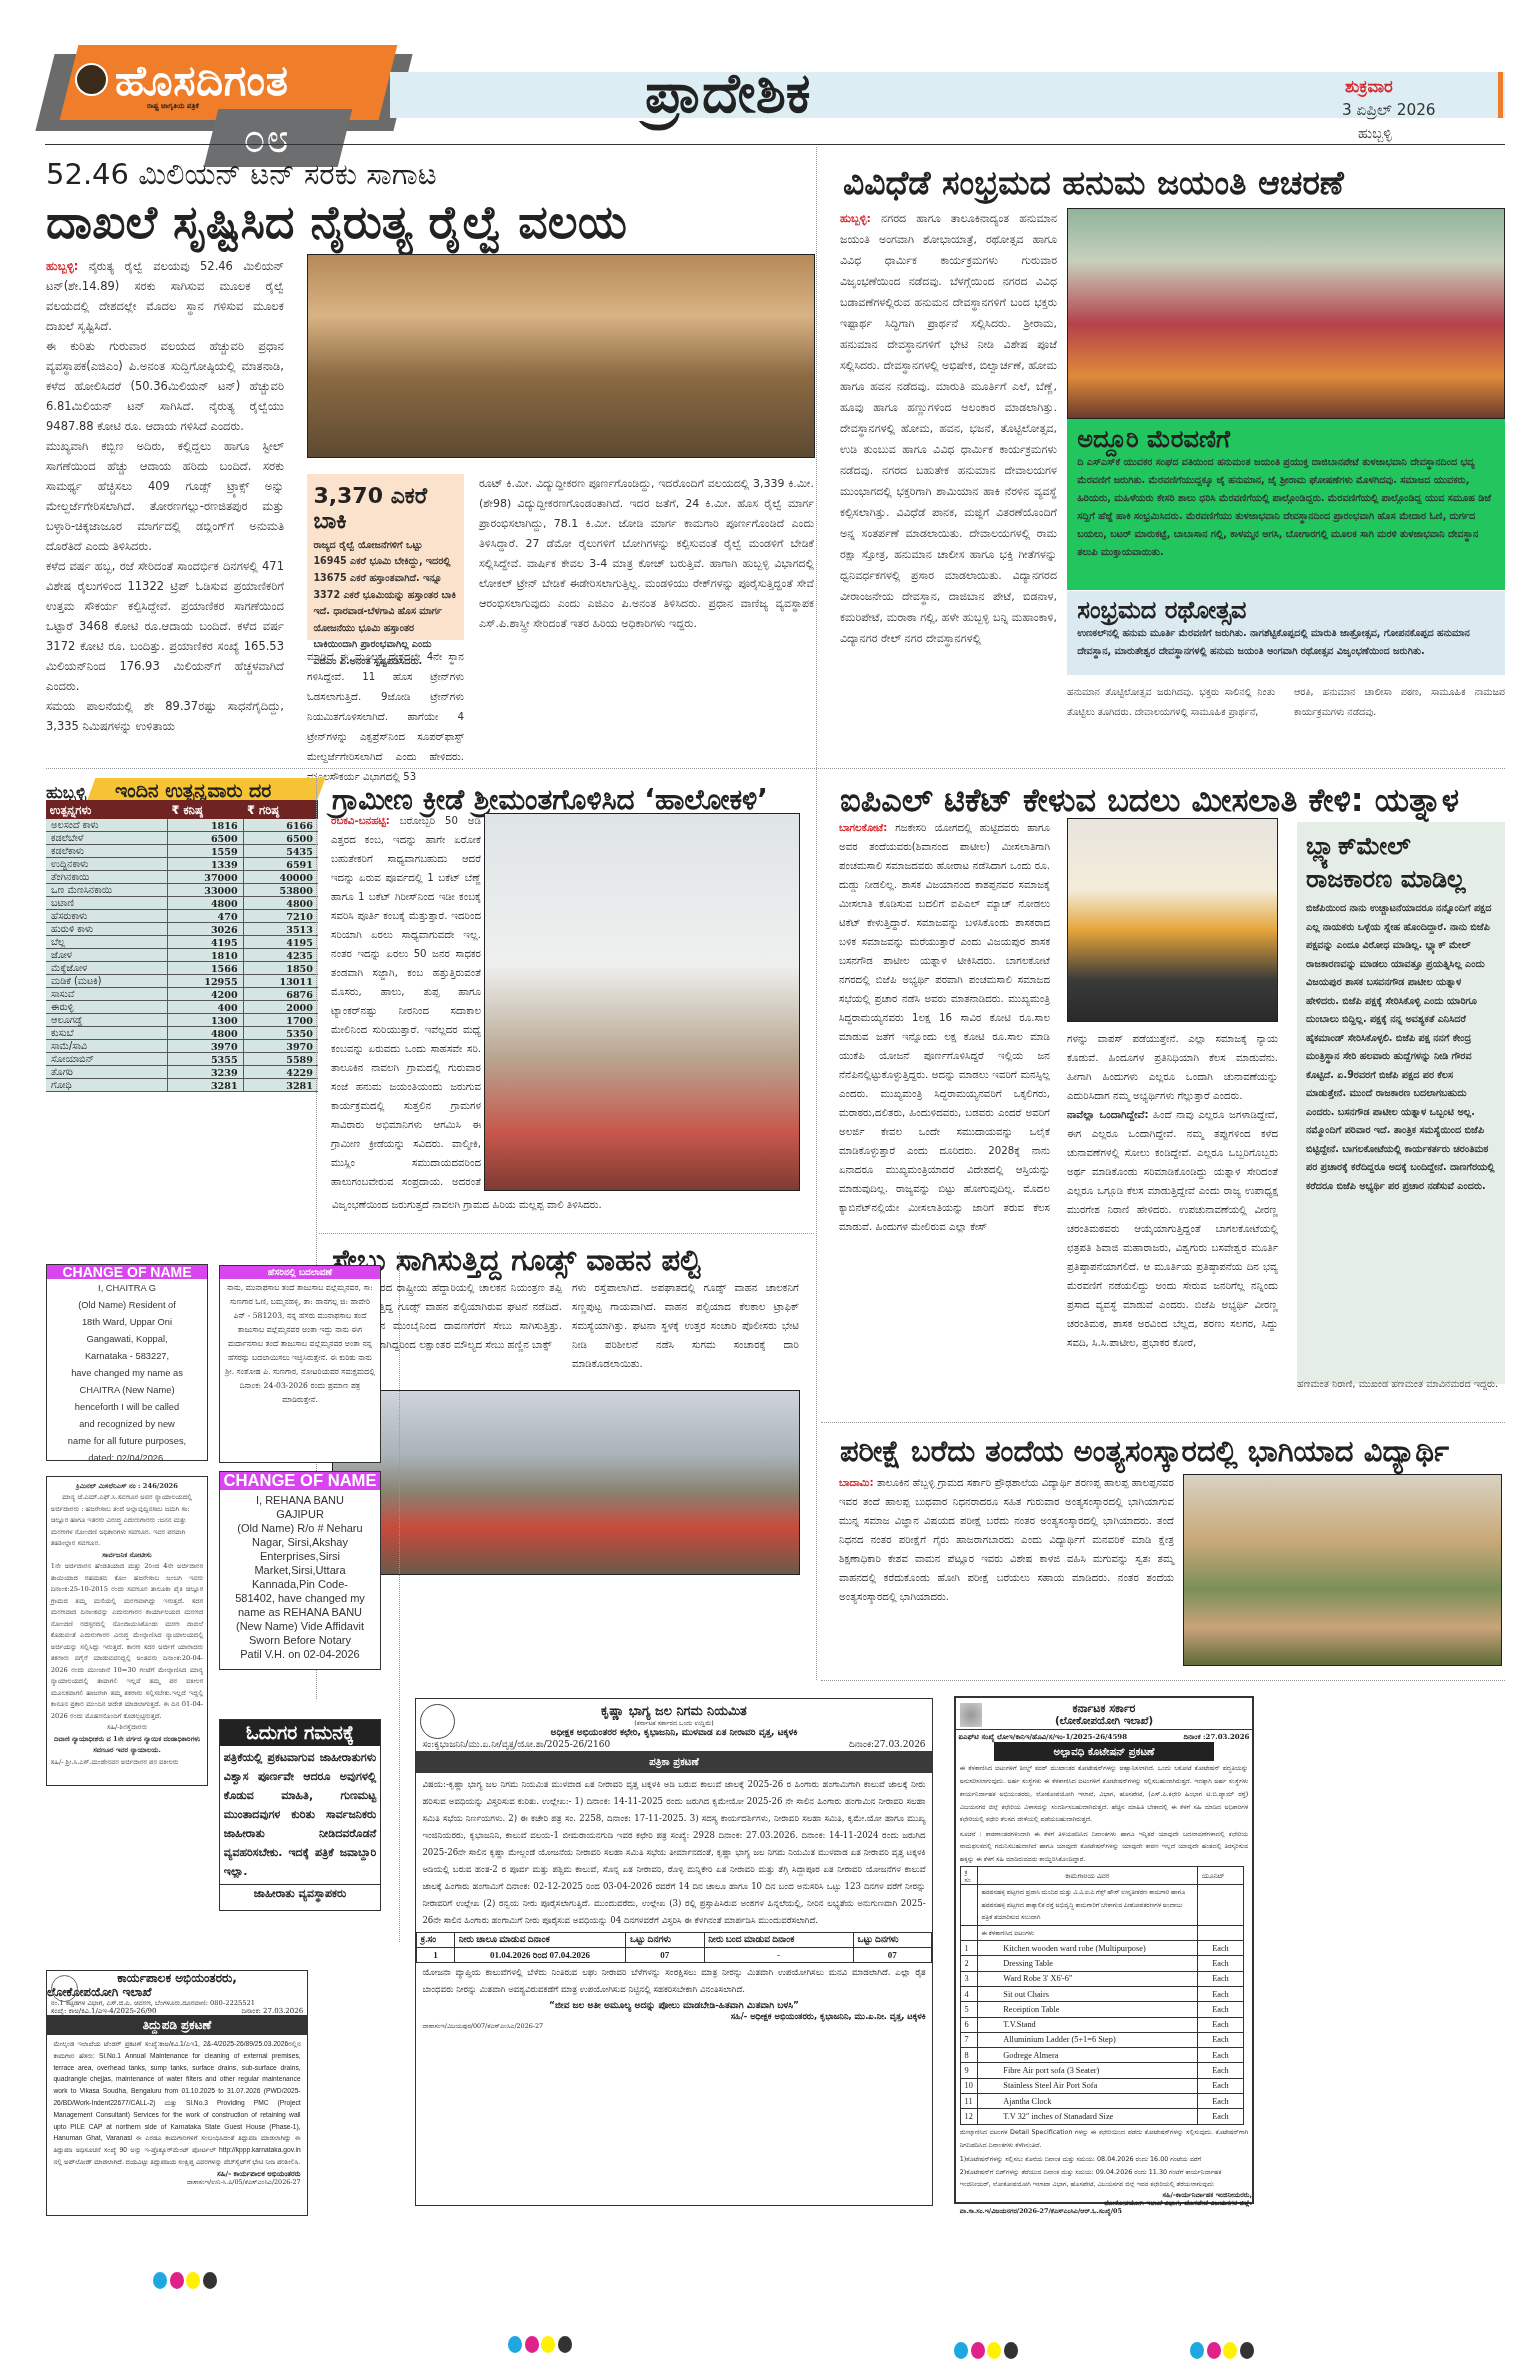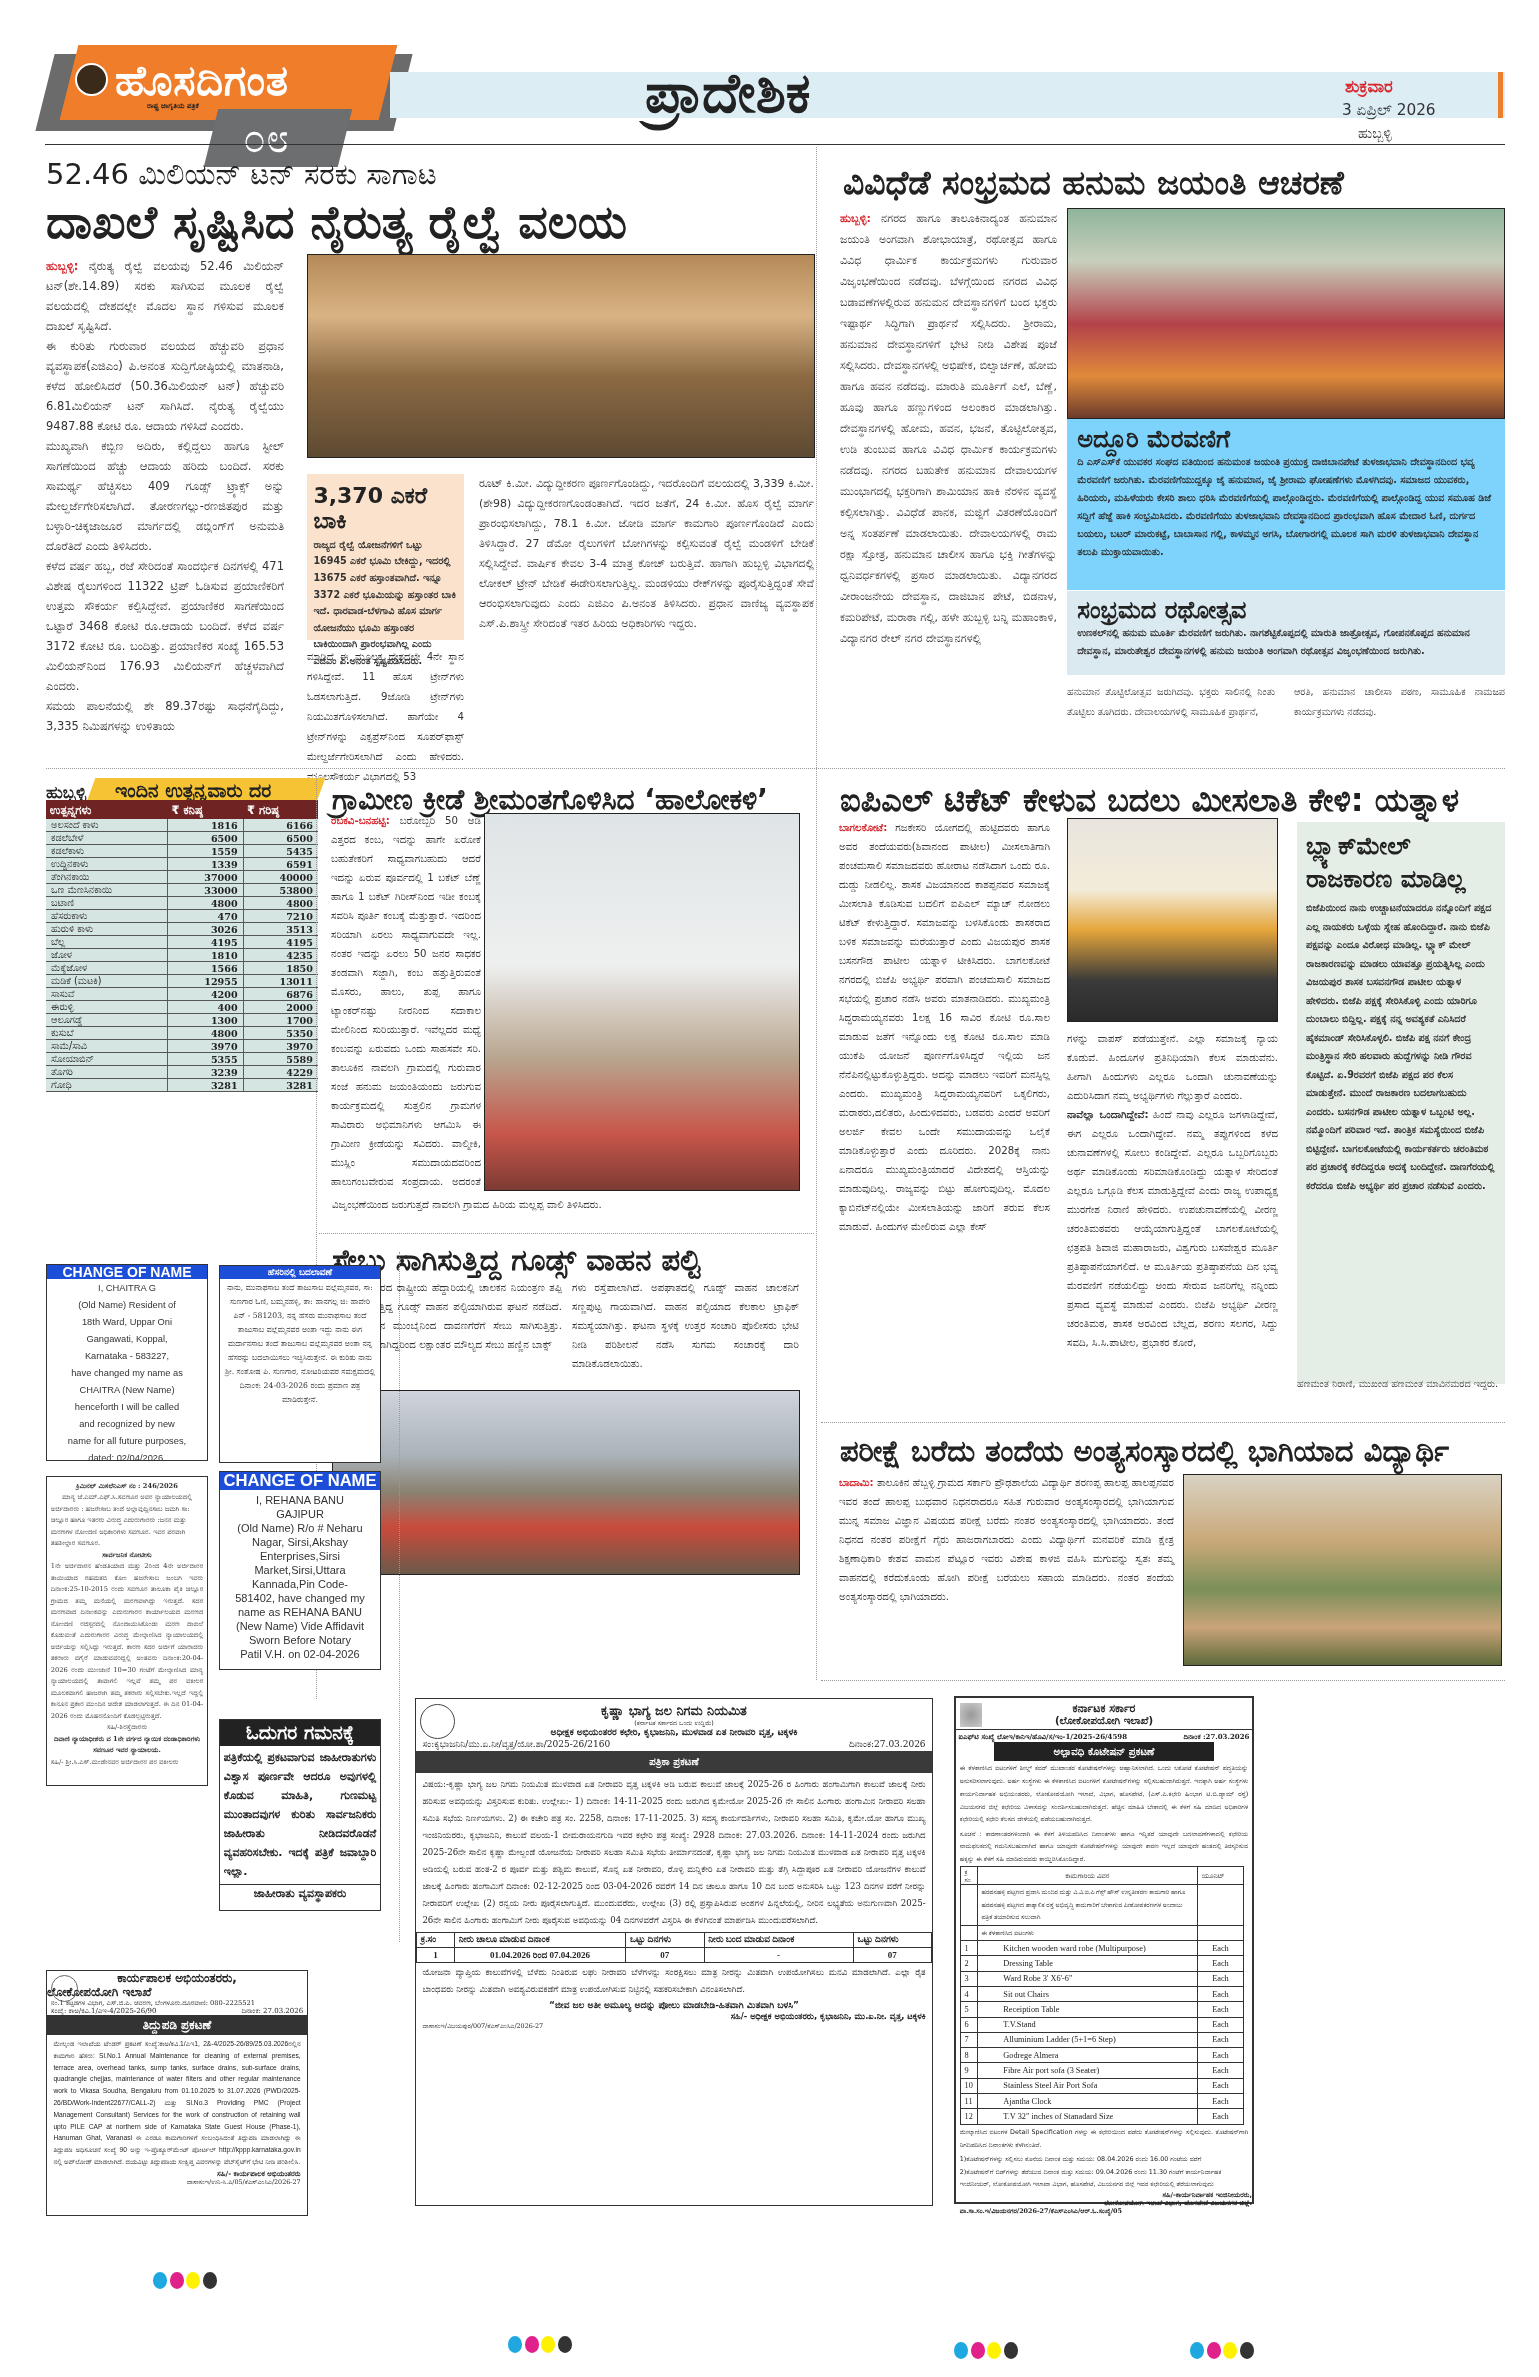--- a/index.html
+++ b/index.html
@@ -24,34 +24,34 @@
 .hr-top{left:45px;top:144px;width:1460px;height:1.3px;background:#333}
 
 .kicker{font-size:29px;color:#222}
 .headline{font-weight:bold;color:#222}
 .body-text{font-size:11.5px;line-height:20px;color:#333;text-align:justify}
 .dateline{color:#d7262c;font-weight:bold}
 .photo{background:linear-gradient(135deg,#8a6c4b,#c9a27a 40%,#6b5a48 70%,#a37d58);border:1.3px solid #222}
 .vdots{border-left:1.3px dotted #999}
 .hdots{border-top:1.3px dotted #999}
 .box-peach{background:#fbe2cc}
-.box-pink{background:#7dd3fc}
+.box-pink{background:#22c55e}
 .box-blue{background:#dbe9f0}
 .box-green{background:#e4ede6}
 
 .mkt-banner{left:91px;top:778px;width:230px;height:24px;background:#f5c334;transform:skewX(-20deg)}
 .mkt-title{left:112px;top:779px;font-size:19px;font-weight:bold;color:#222}
 .mkt-city{left:46px;top:783px;font-size:16.6px;font-weight:bold;color:#222}
 table.mkt{position:absolute;left:46px;top:800px;width:272px;border-collapse:collapse;background:#d5e5e2;font-size:9.6px}
 table.mkt th{background:#6f2322;color:#fff;height:19px;font-size:11.5px;padding:0 3.8px;text-align:left}
 table.mkt td{height:12.6px;border-bottom:0.6px solid #555;padding:0 5.1px;color:#222}
 table.mkt td.n{text-align:right;font-family:"DejaVu Serif",serif;font-weight:bold;border-left:1.9px solid #d7262c}
 
 .ad{border:1.3px solid #333;background:#fff}
-.ad-head{background:#1d4ed8;color:#fff;text-align:center;font-weight:bold}
+.ad-head{background:#d946ef;color:#fff;text-align:center;font-weight:bold}
 .ad-body{text-align:center;color:#333}
 table.quot{border-collapse:collapse;width:100%;font-family:"Liberation Serif",serif;font-size:11px}
 table.quot td{border:1.3px solid #333;padding:0.6px 3.8px;height:15.3px}
 .dots{display:flex;gap:2.6px}
 .dot{width:14px;height:16.6px;border-radius:50%}
 </style>
 </head>
 <body>
 
 <div class="abs mast-grey"></div>

